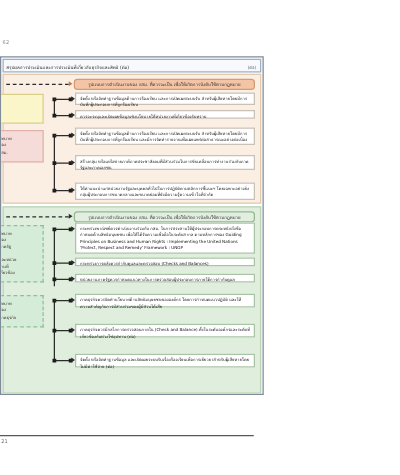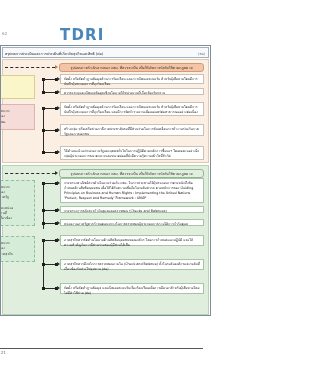--- a/index.html
+++ b/index.html
@@ -69,21 +69,20 @@
   .foot-rule{position:absolute;left:0px;top:348px;width:203px;height:1px;background:#55585c;}
   .foot-num{position:absolute;left:1px;top:350px;font-size:4px;color:#6a6a6a;}
 </style>
 </head>
 <body>
 
 <div class="page">
 
   <div class="hdr">
     <div class="hdr-num">62</div>
-    <div class="hdr-logo">TDRI</div>
     <div class="hdr-rule"></div>
   </div>
 
   <div class="frame">
     <div class="frame-inner">
 
       <div class="titlebar">
         <div class="t">สรุปผลการประเมินและการประเมินที่เกี่ยวกับธุรกิจและสิทธิ (ต่อ)</div>
         <div class="pg">(ต่อ)</div>
       </div>

